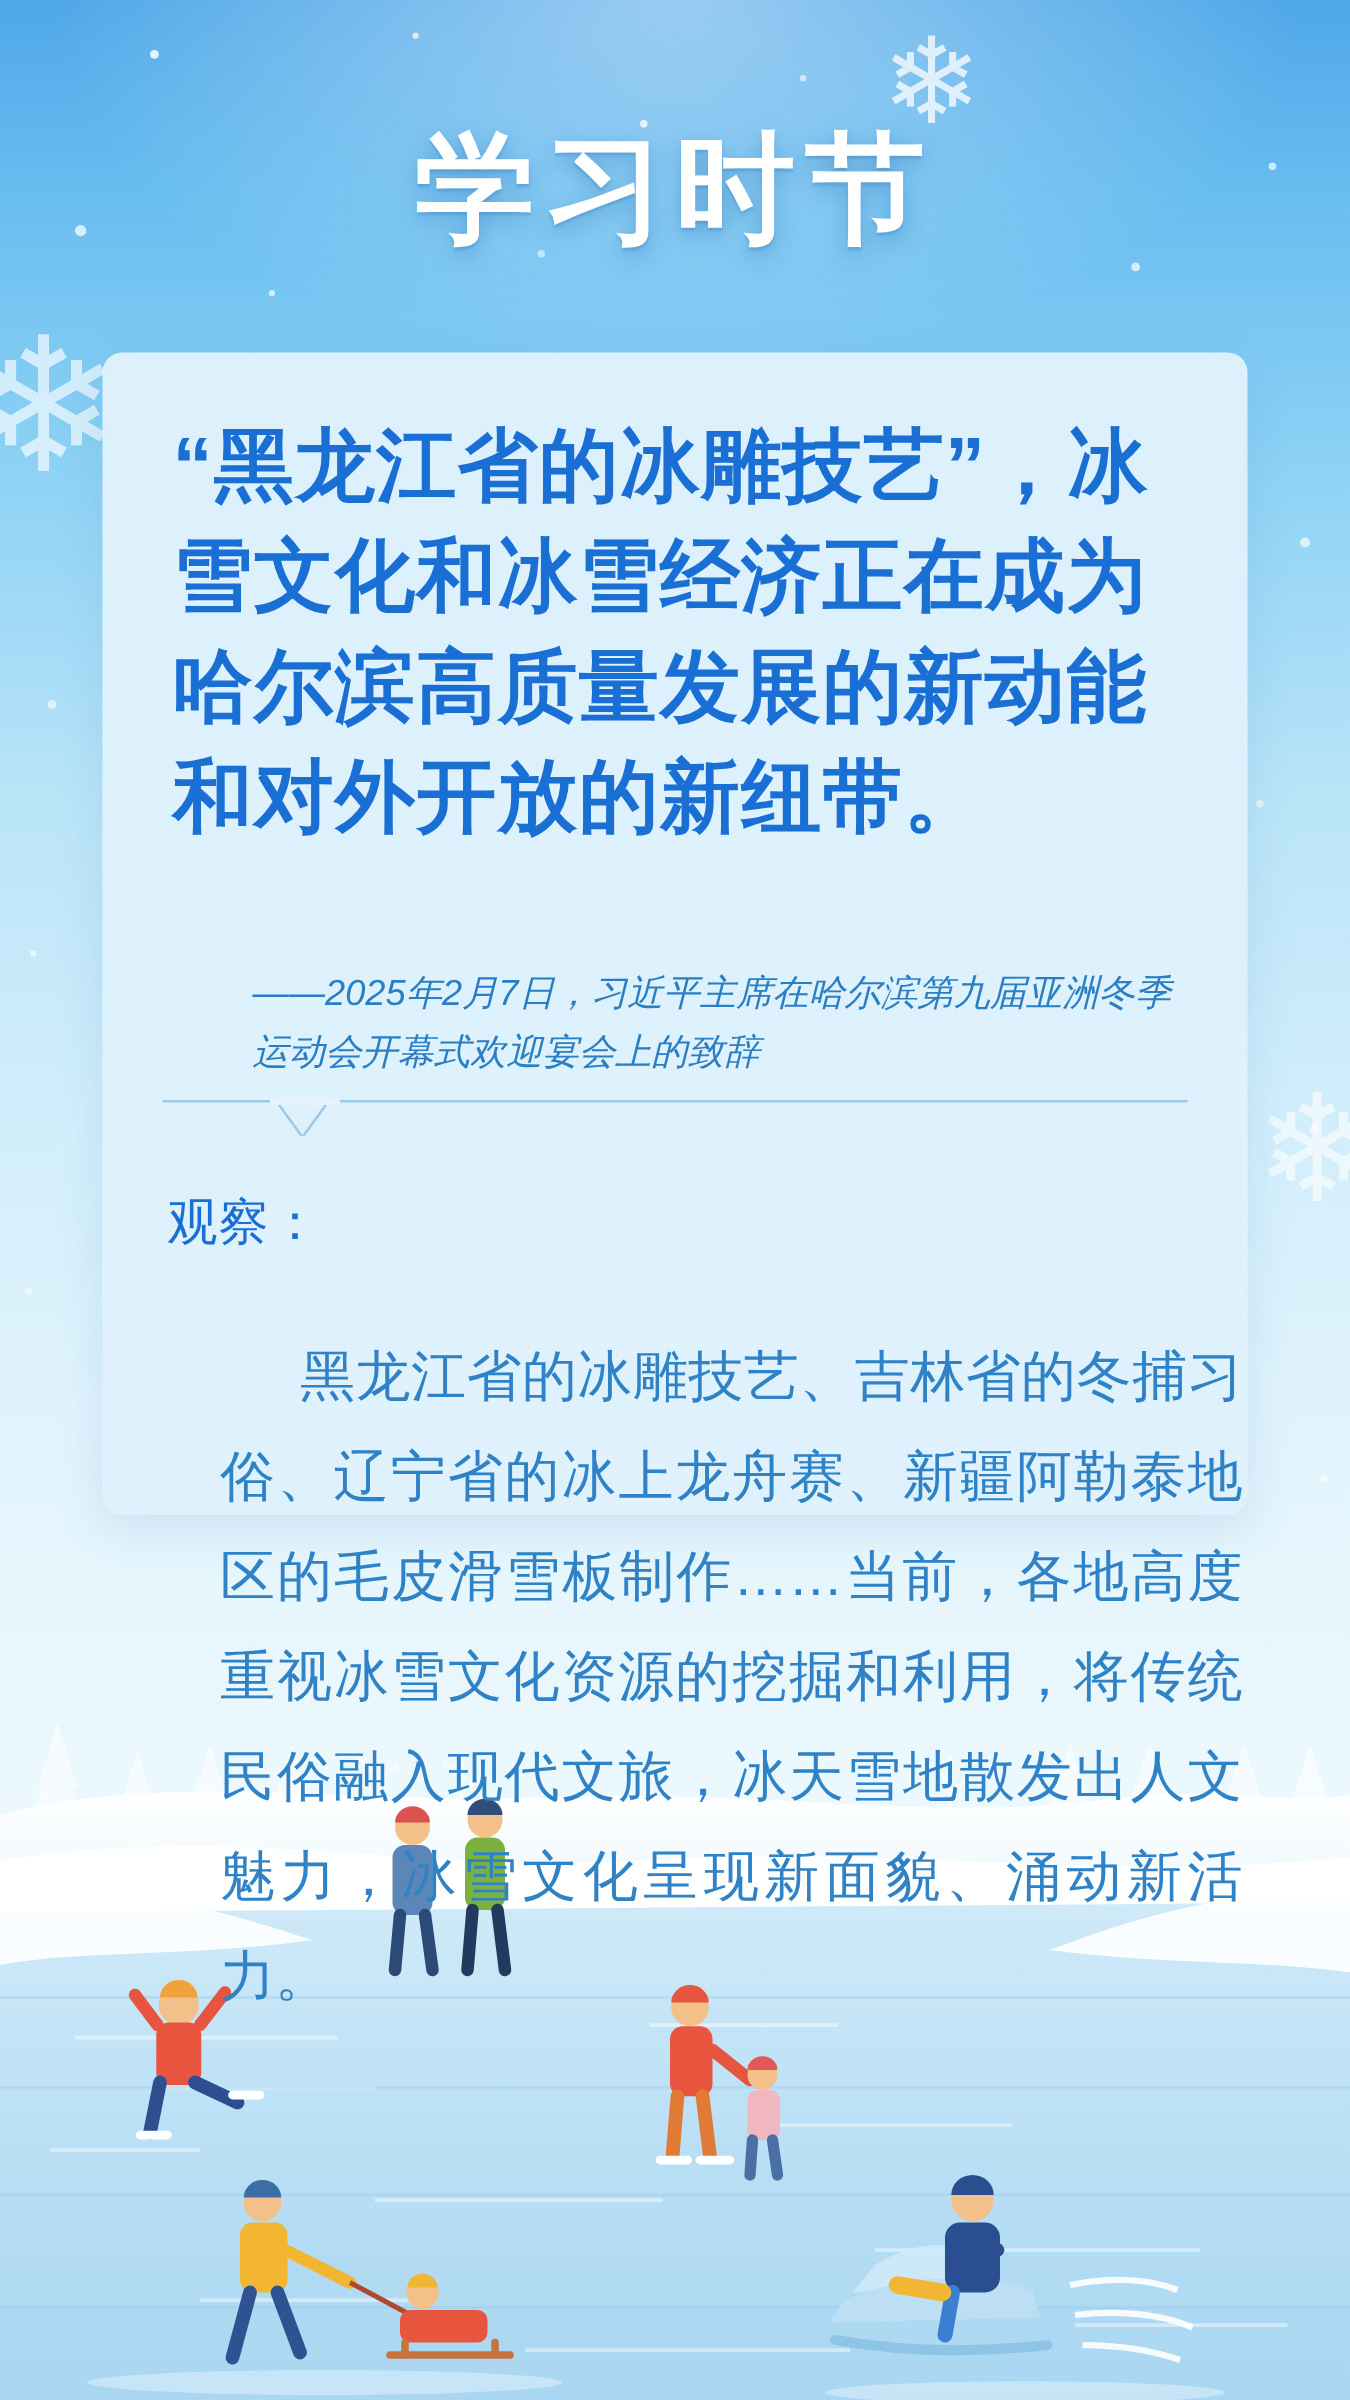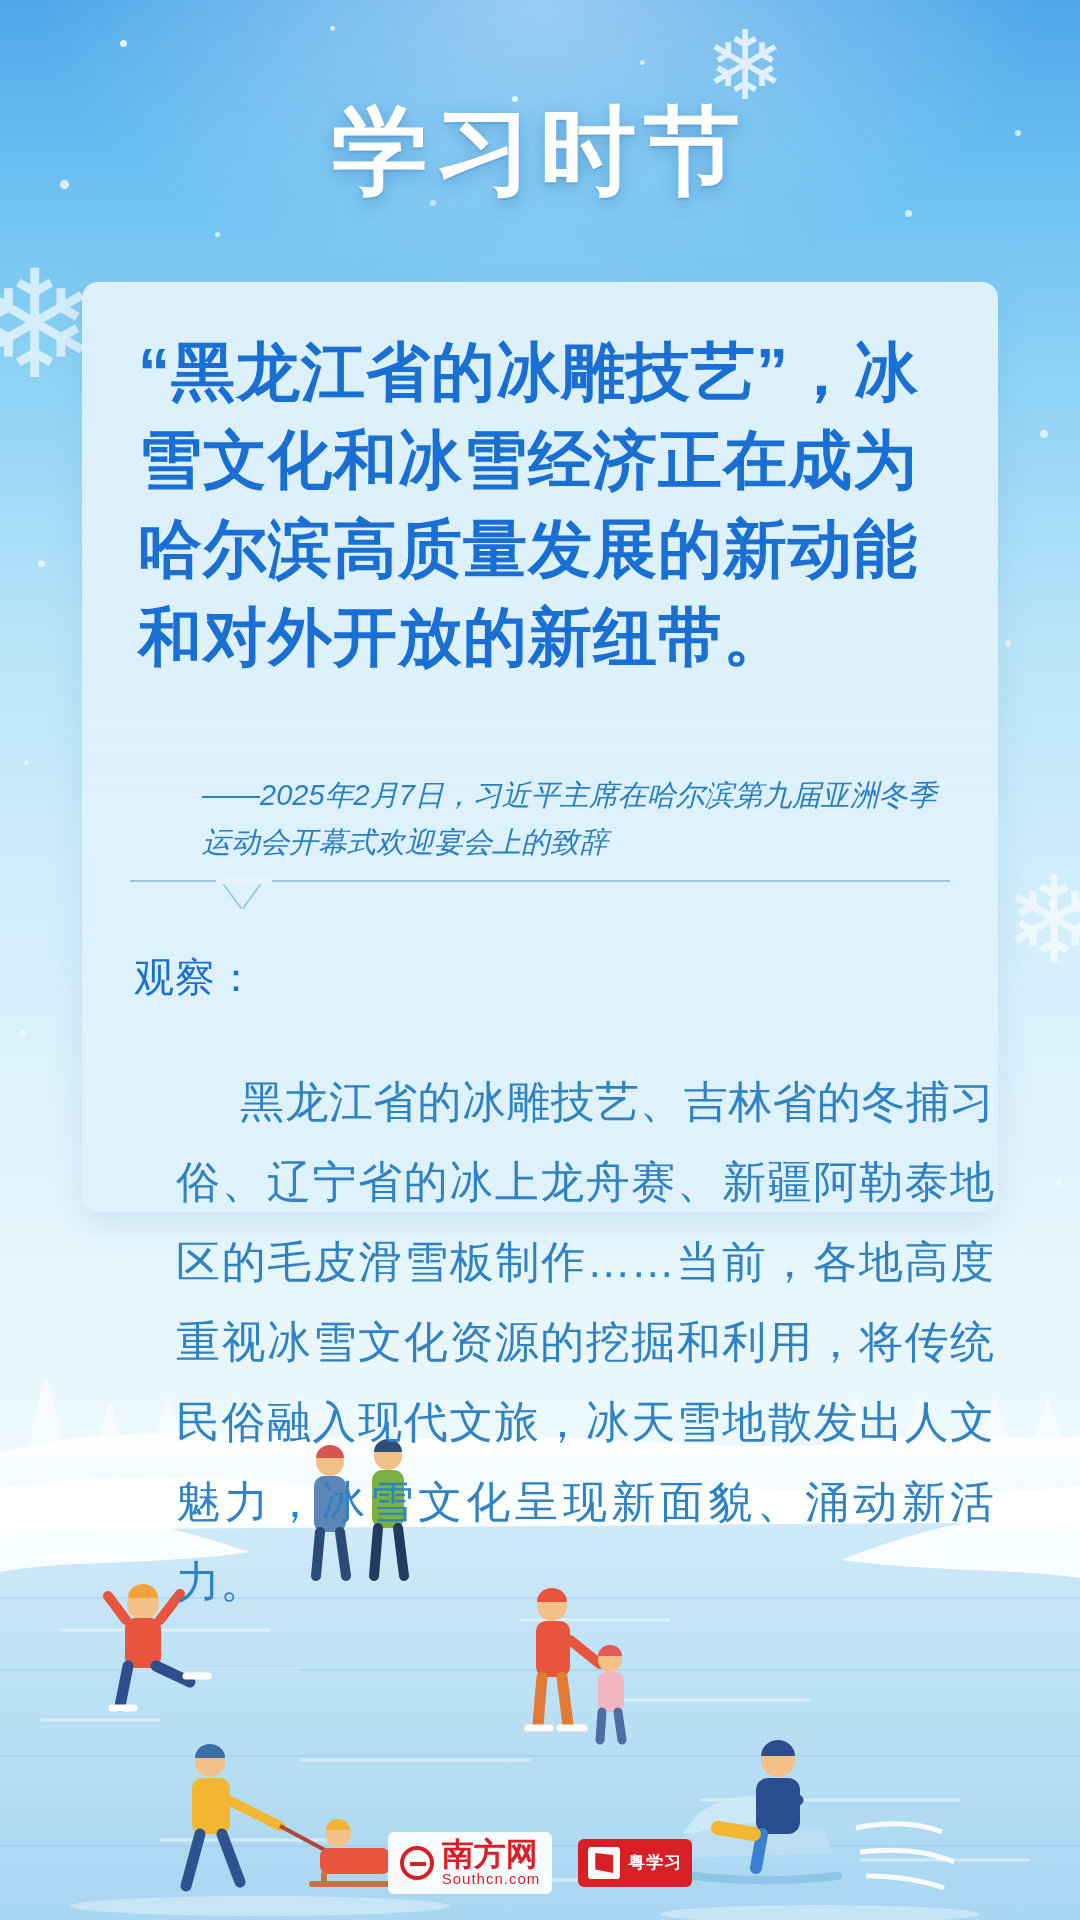--- a/index.html
+++ b/index.html
@@ -450,27 +450,14 @@
         <path d="M866 676 q44 0 78 12"></path>
       </g>
     </g>
 
     <g opacity="0.35" fill="#ffffff">
       <ellipse cx="260" cy="706" rx="190" ry="10"></ellipse>
       <ellipse cx="820" cy="714" rx="160" ry="9"></ellipse>
     </g>
   </svg>
 
-  <div class="footer-logos">
-    <div class="logo-southcn">
-      <span class="mark"></span>
-      <span>
-        <span class="txt-main">南方网</span><br>
-        <span class="txt-sub">Southcn.com</span>
-      </span>
-    </div>
-    <div class="logo-yuexuexi">
-      <span class="flagbox"></span>
-      <span class="lab">粤学习</span>
-    </div>
-  </div>
 
 </div>
 
 </body></html>

